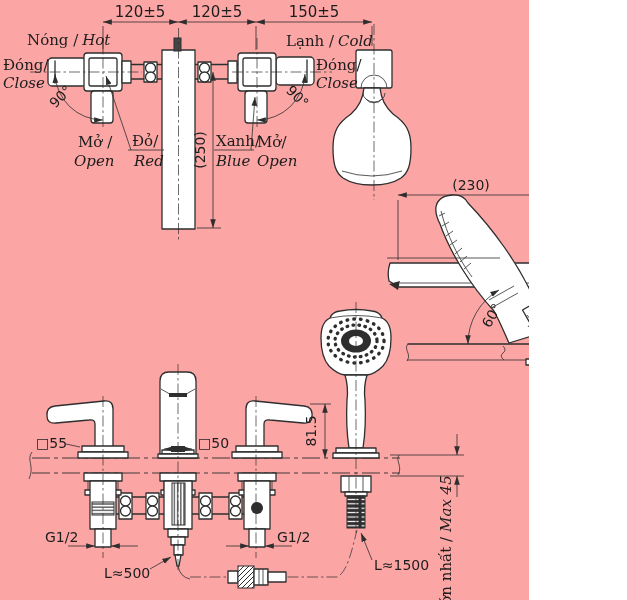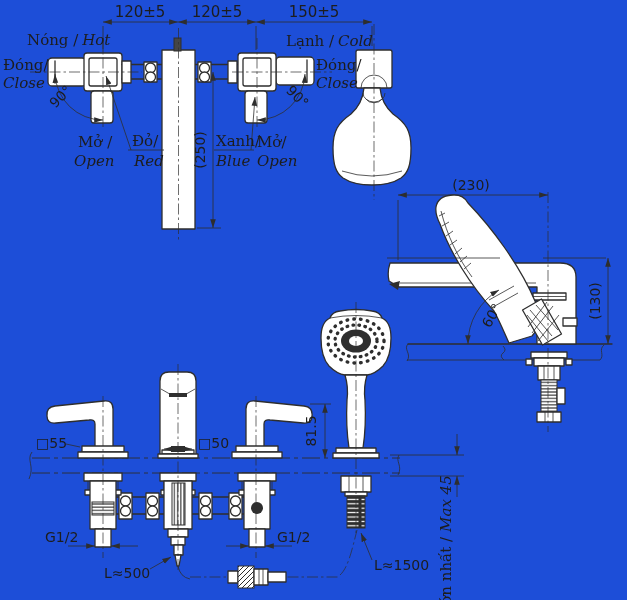--- a/index.html
+++ b/index.html
@@ -1,16 +1,16 @@
 <!DOCTYPE html>
 <html><head>
 <meta charset="utf-8">
 <style>
   html,body{margin:0;padding:0;background:#fff;}
-  .stage{width:627px;height:600px;background:#1d4ed8;position:relative;overflow:hidden;}
+  .stage{width:529px;height:600px;background:#fca5a5;position:relative;overflow:hidden;}
   svg{display:block;}
   .ln{stroke:#2e2e2e;stroke-width:1.3;fill:none;stroke-linejoin:round;stroke-linecap:round;}
   .lnw{stroke:#2e2e2e;stroke-width:1.3;fill:#fff;stroke-linejoin:round;}
   .thin{stroke:#2e2e2e;stroke-width:.8;fill:none;}
   .cl{stroke:#2e2e2e;stroke-width:.7;fill:none;stroke-dasharray:11 3 2.5 3;}
   .deckl{stroke:#2e2e2e;stroke-width:.9;fill:none;stroke-dasharray:18 4 4 4;}
   .dl{stroke:#2e2e2e;stroke-width:.8;fill:none;}
   .dk{fill:#2e2e2e;stroke:none;}
   text{fill:#1d1d1d;}
   .dim{font:14px "DejaVu Sans","Liberation Sans",sans-serif;}

